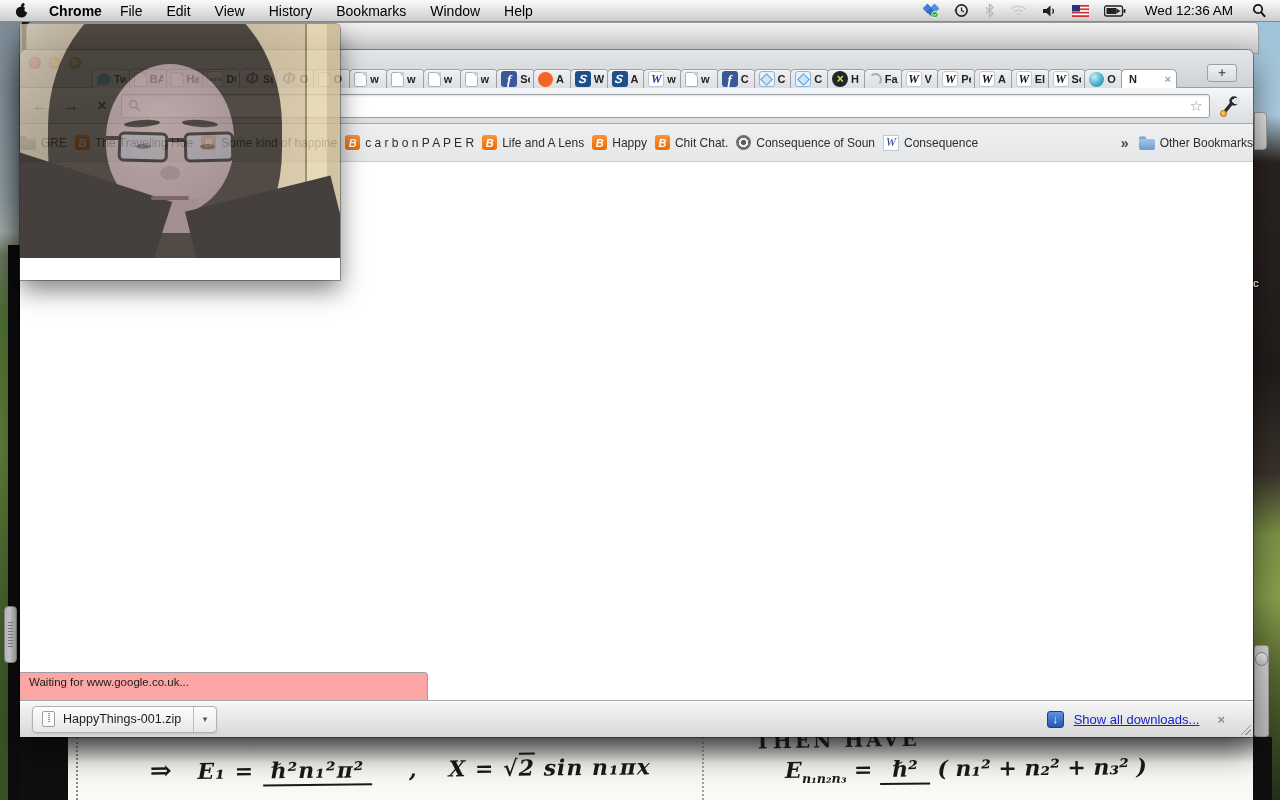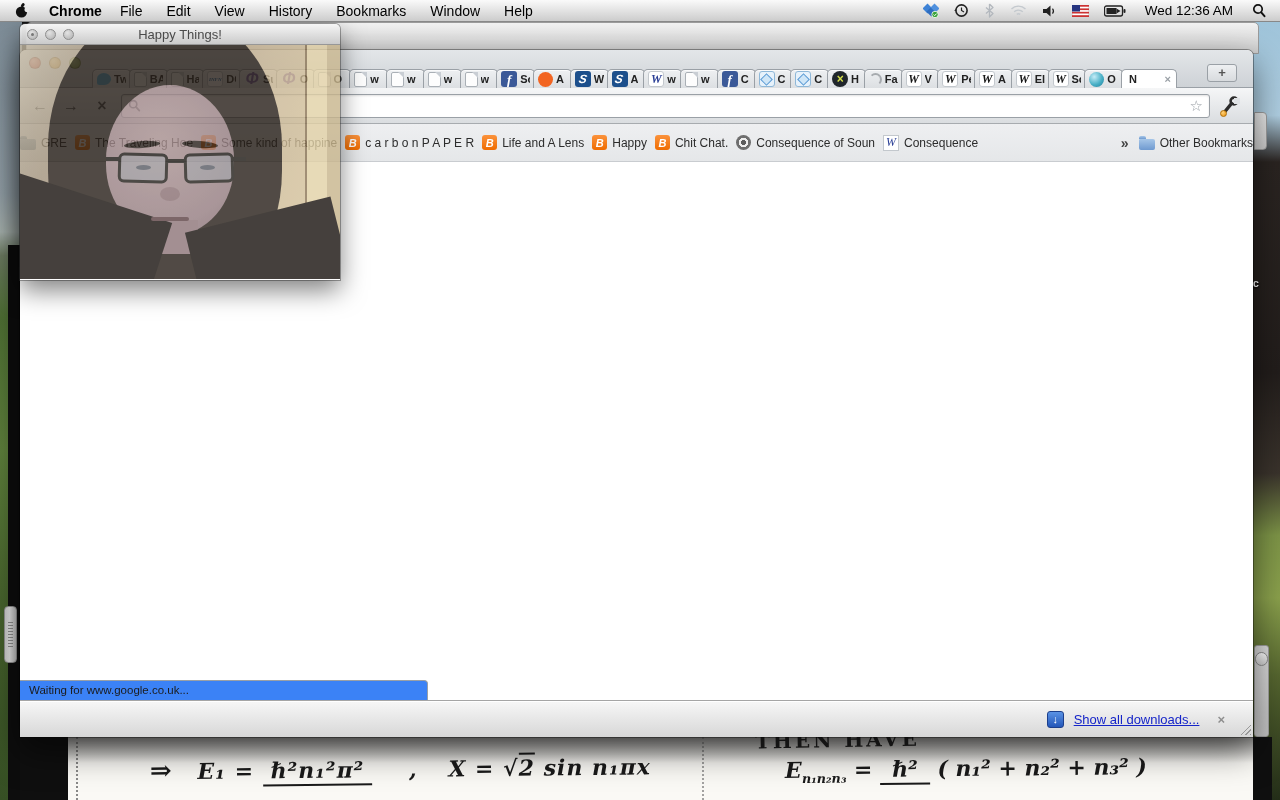--- a/index.html
+++ b/index.html
@@ -143,22 +143,22 @@
   .folder-gray-icon{background:linear-gradient(#9dafc0,#7b8fa1)}
   .folder-blue-icon{background:linear-gradient(#a6c6e8,#6f9ad0)}
   .folder-gray-icon::before,.folder-blue-icon::before{content:"";position:absolute;left:0;top:-3px;width:7px;height:3px;
     border-radius:2px 2px 0 0;background:inherit}
   .target-icon{width:15px;height:15px;border-radius:50%;
     background:radial-gradient(circle,#5c5c5c 0 2.5px,#ededed 2.5px 4.5px,#6e6e6e 4.5px 7.5px)}
   .bk .wellesley-icon{width:16px;height:16px;display:flex;align-items:center;justify-content:center}
 
   
   .content{flex:1;background:#fff;position:relative}
-  .status-bubble{position:absolute;left:0;bottom:0;width:408px;height:20px;
-    background:#3b82f6;border:1px solid #9aa0a6;border-left:none;border-bottom:none;border-radius:0 4px 0 0;
+  .status-bubble{position:absolute;left:0;bottom:0;width:408px;height:28px;
+    background:#fca5a5;border:1px solid #9aa0a6;border-left:none;border-bottom:none;border-radius:0 4px 0 0;
     font-size:11.5px;color:#1c1c1c;padding:3px 9px}
 
   
   .shelf{height:37px;background:linear-gradient(#f7f7f7,#d7d7d7);border-top:1px solid #a5a5a5;
     display:flex;align-items:center;padding:0 12px;position:relative;box-shadow:inset 0 1px 0 #fff}
   .dl-item{height:27px;background:linear-gradient(#fdfdfd,#e7e7e7);border:1px solid #b2b2b2;border-radius:4px;
     display:flex;align-items:center;padding-left:9px;box-shadow:0 1px 2px rgba(0,0,0,.12)}
   .zip-icon{width:13px;height:16px;background:#fcfcfc;border:1px solid #9aa0a6;border-radius:2px;position:relative;margin-right:8px}
   .zip-icon::before{content:"";position:absolute;left:5px;top:1px;width:2px;height:9px;
     background:repeating-linear-gradient(0deg,#8a8f94 0 1px,transparent 1px 2px)}
@@ -607,38 +607,36 @@
       <i class="bicon folder-blue-icon"></i>
       <span class="bk-label">Other Bookmarks</span>
     </span>
   </div>
 
   <div class="content">
     <div class="status-bubble">Waiting for www.google.co.uk...</div>
   </div>
 
   <div class="shelf">
+    <span class="dl-item">
+      <i class="zip-icon"></i>
+      <span class="dl-name">HappyThings-001.zip</span>
+      <span class="dl-split"></span>
+      <span class="dl-arrow">▾</span>
+    </span>
     <span class="dl-right">
       <span class="dl-blue-icon">↓</span>
       <a class="show-all">Show all downloads...</a>
       <span class="shelf-close">×</span>
     </span>
     <span class="grip"></span>
   </div>
 </div>
 
 <div class="overlay">
-  <div class="ov-titlebar">
-    <span class="ov-lights">
-      <span class="ov-light dot"></span>
-      <span class="ov-light"></span>
-      <span class="ov-light"></span>
-    </span>
-    <span class="ov-title">Happy Things!</span>
-  </div>
   <div class="ov-image">
     <div class="cam">
       <div class="wall"></div>
       <div class="beam"></div>
       <div class="doorframe"></div>
       <div class="doorframe2"></div>
       <div class="hair"></div>
       <div class="face"></div>
       <div class="neck"></div>
       <div class="shoulder l"></div>

